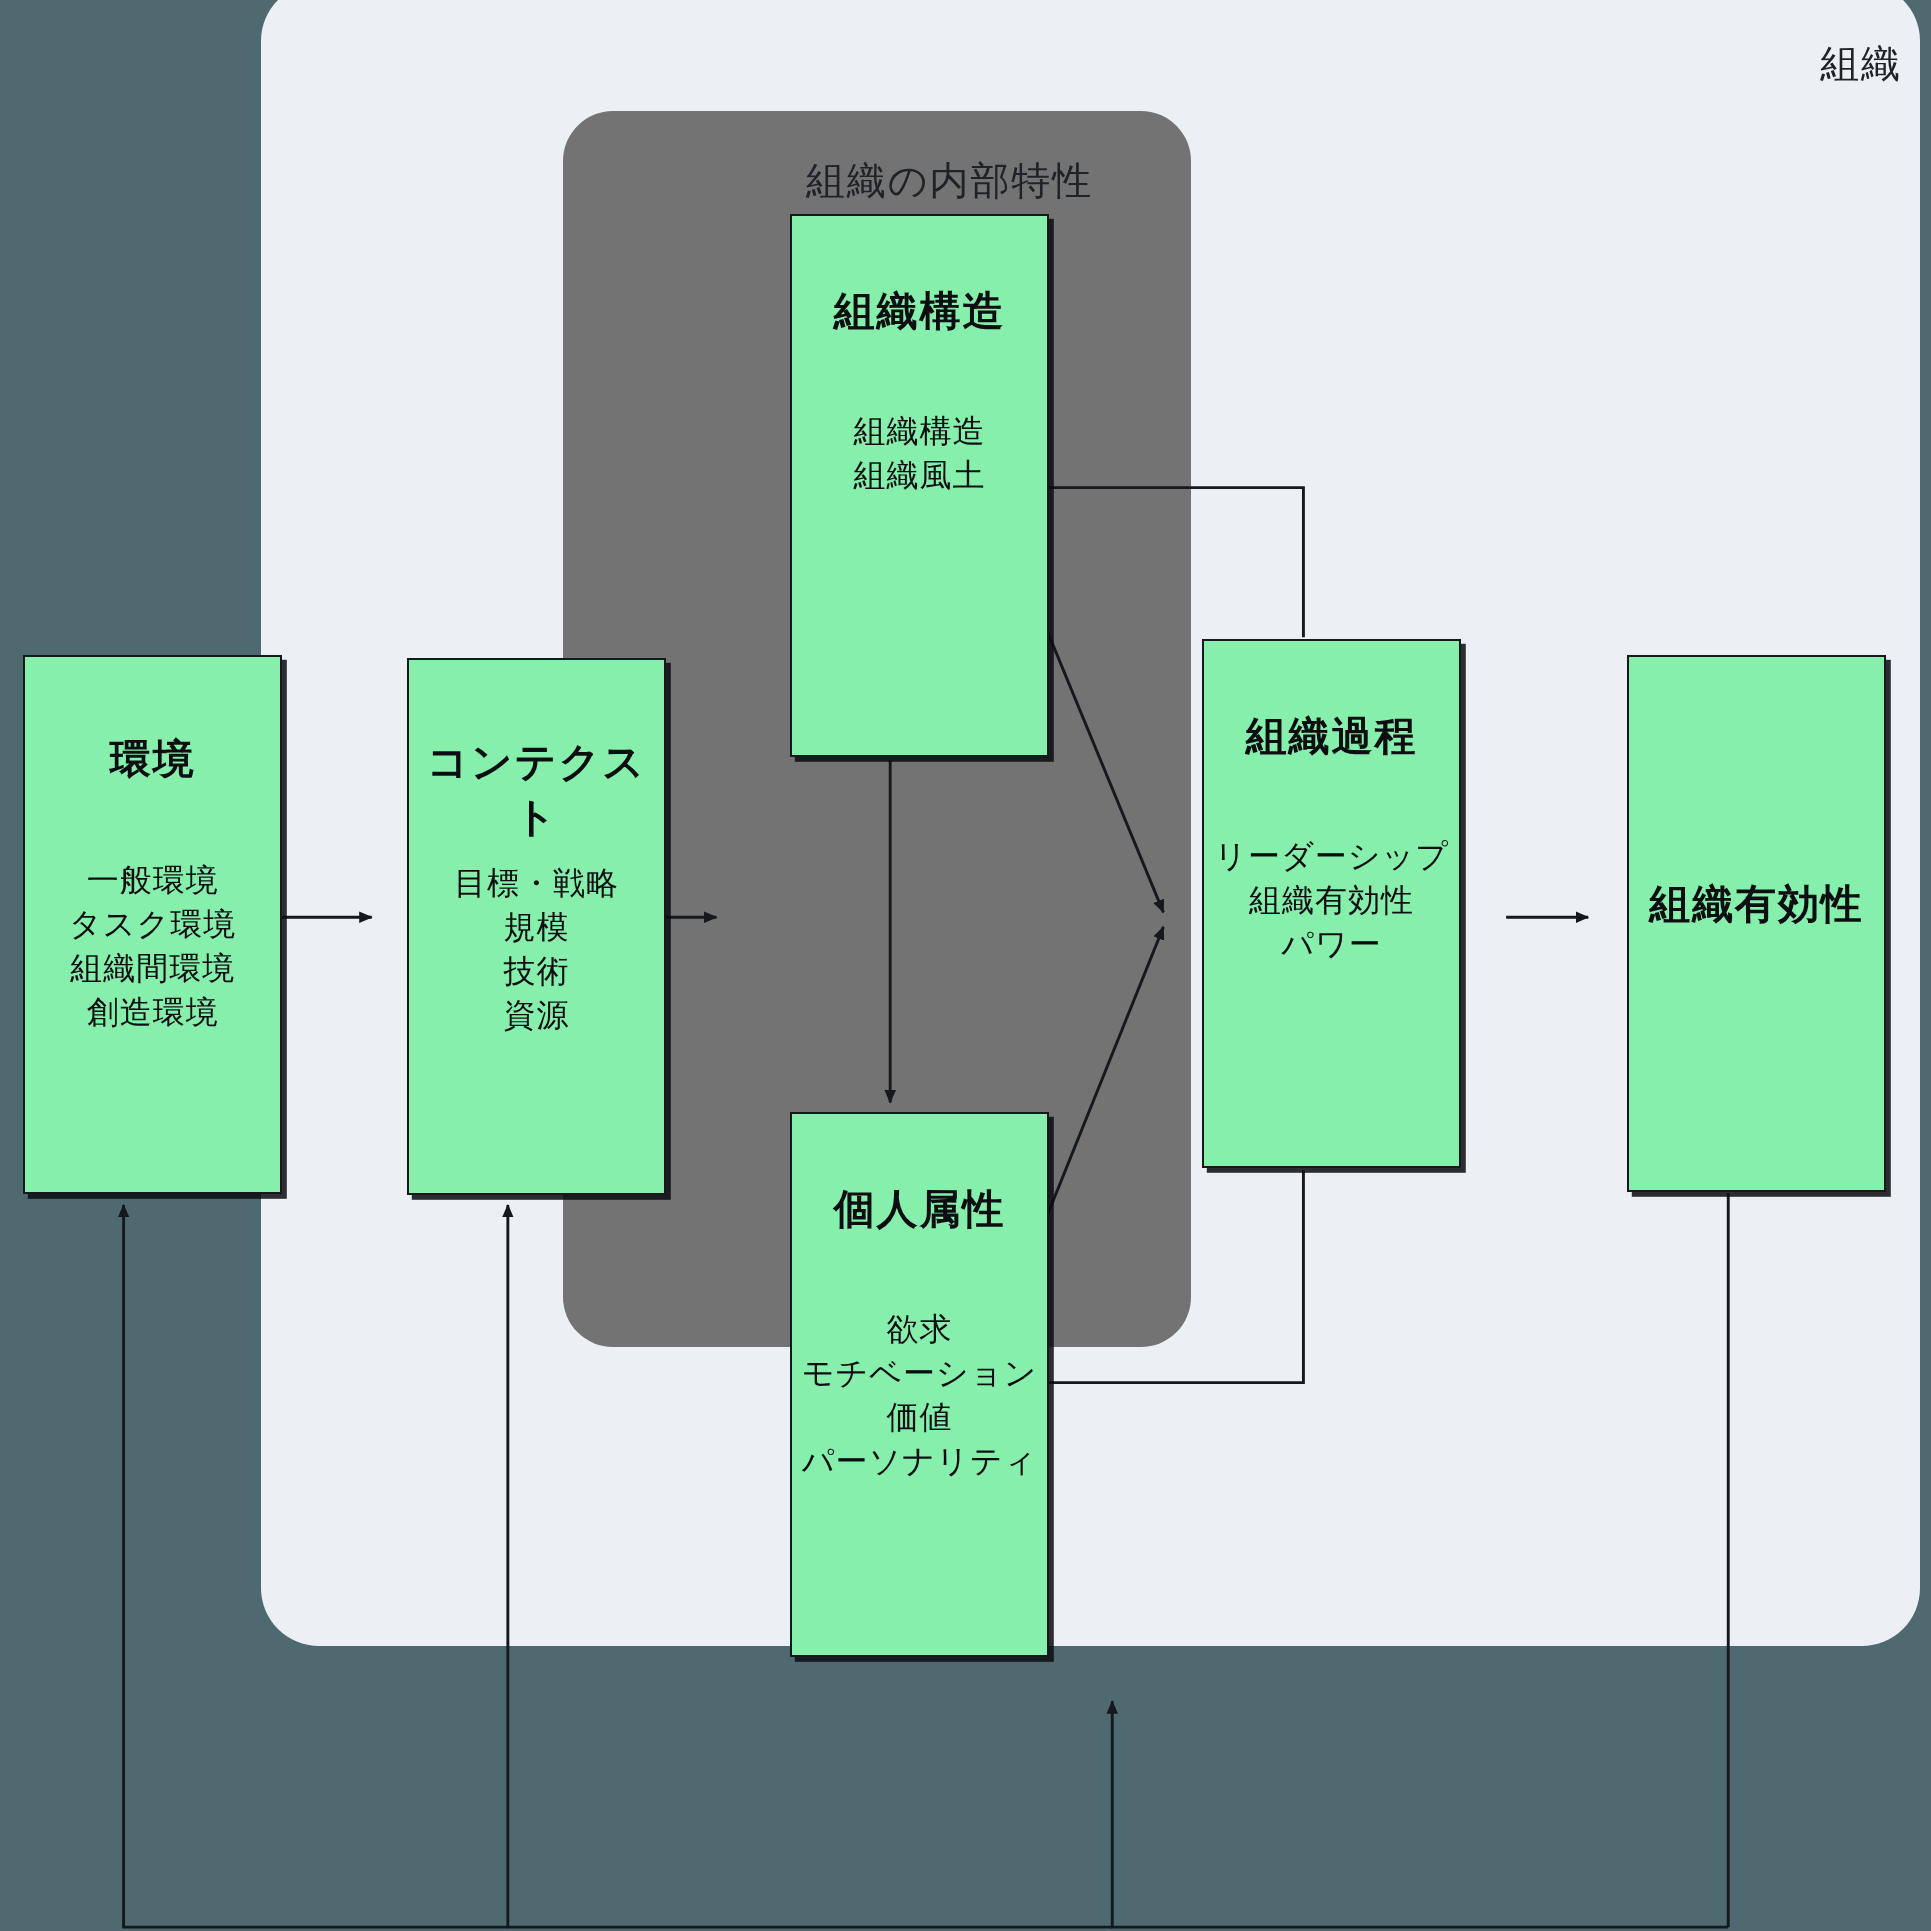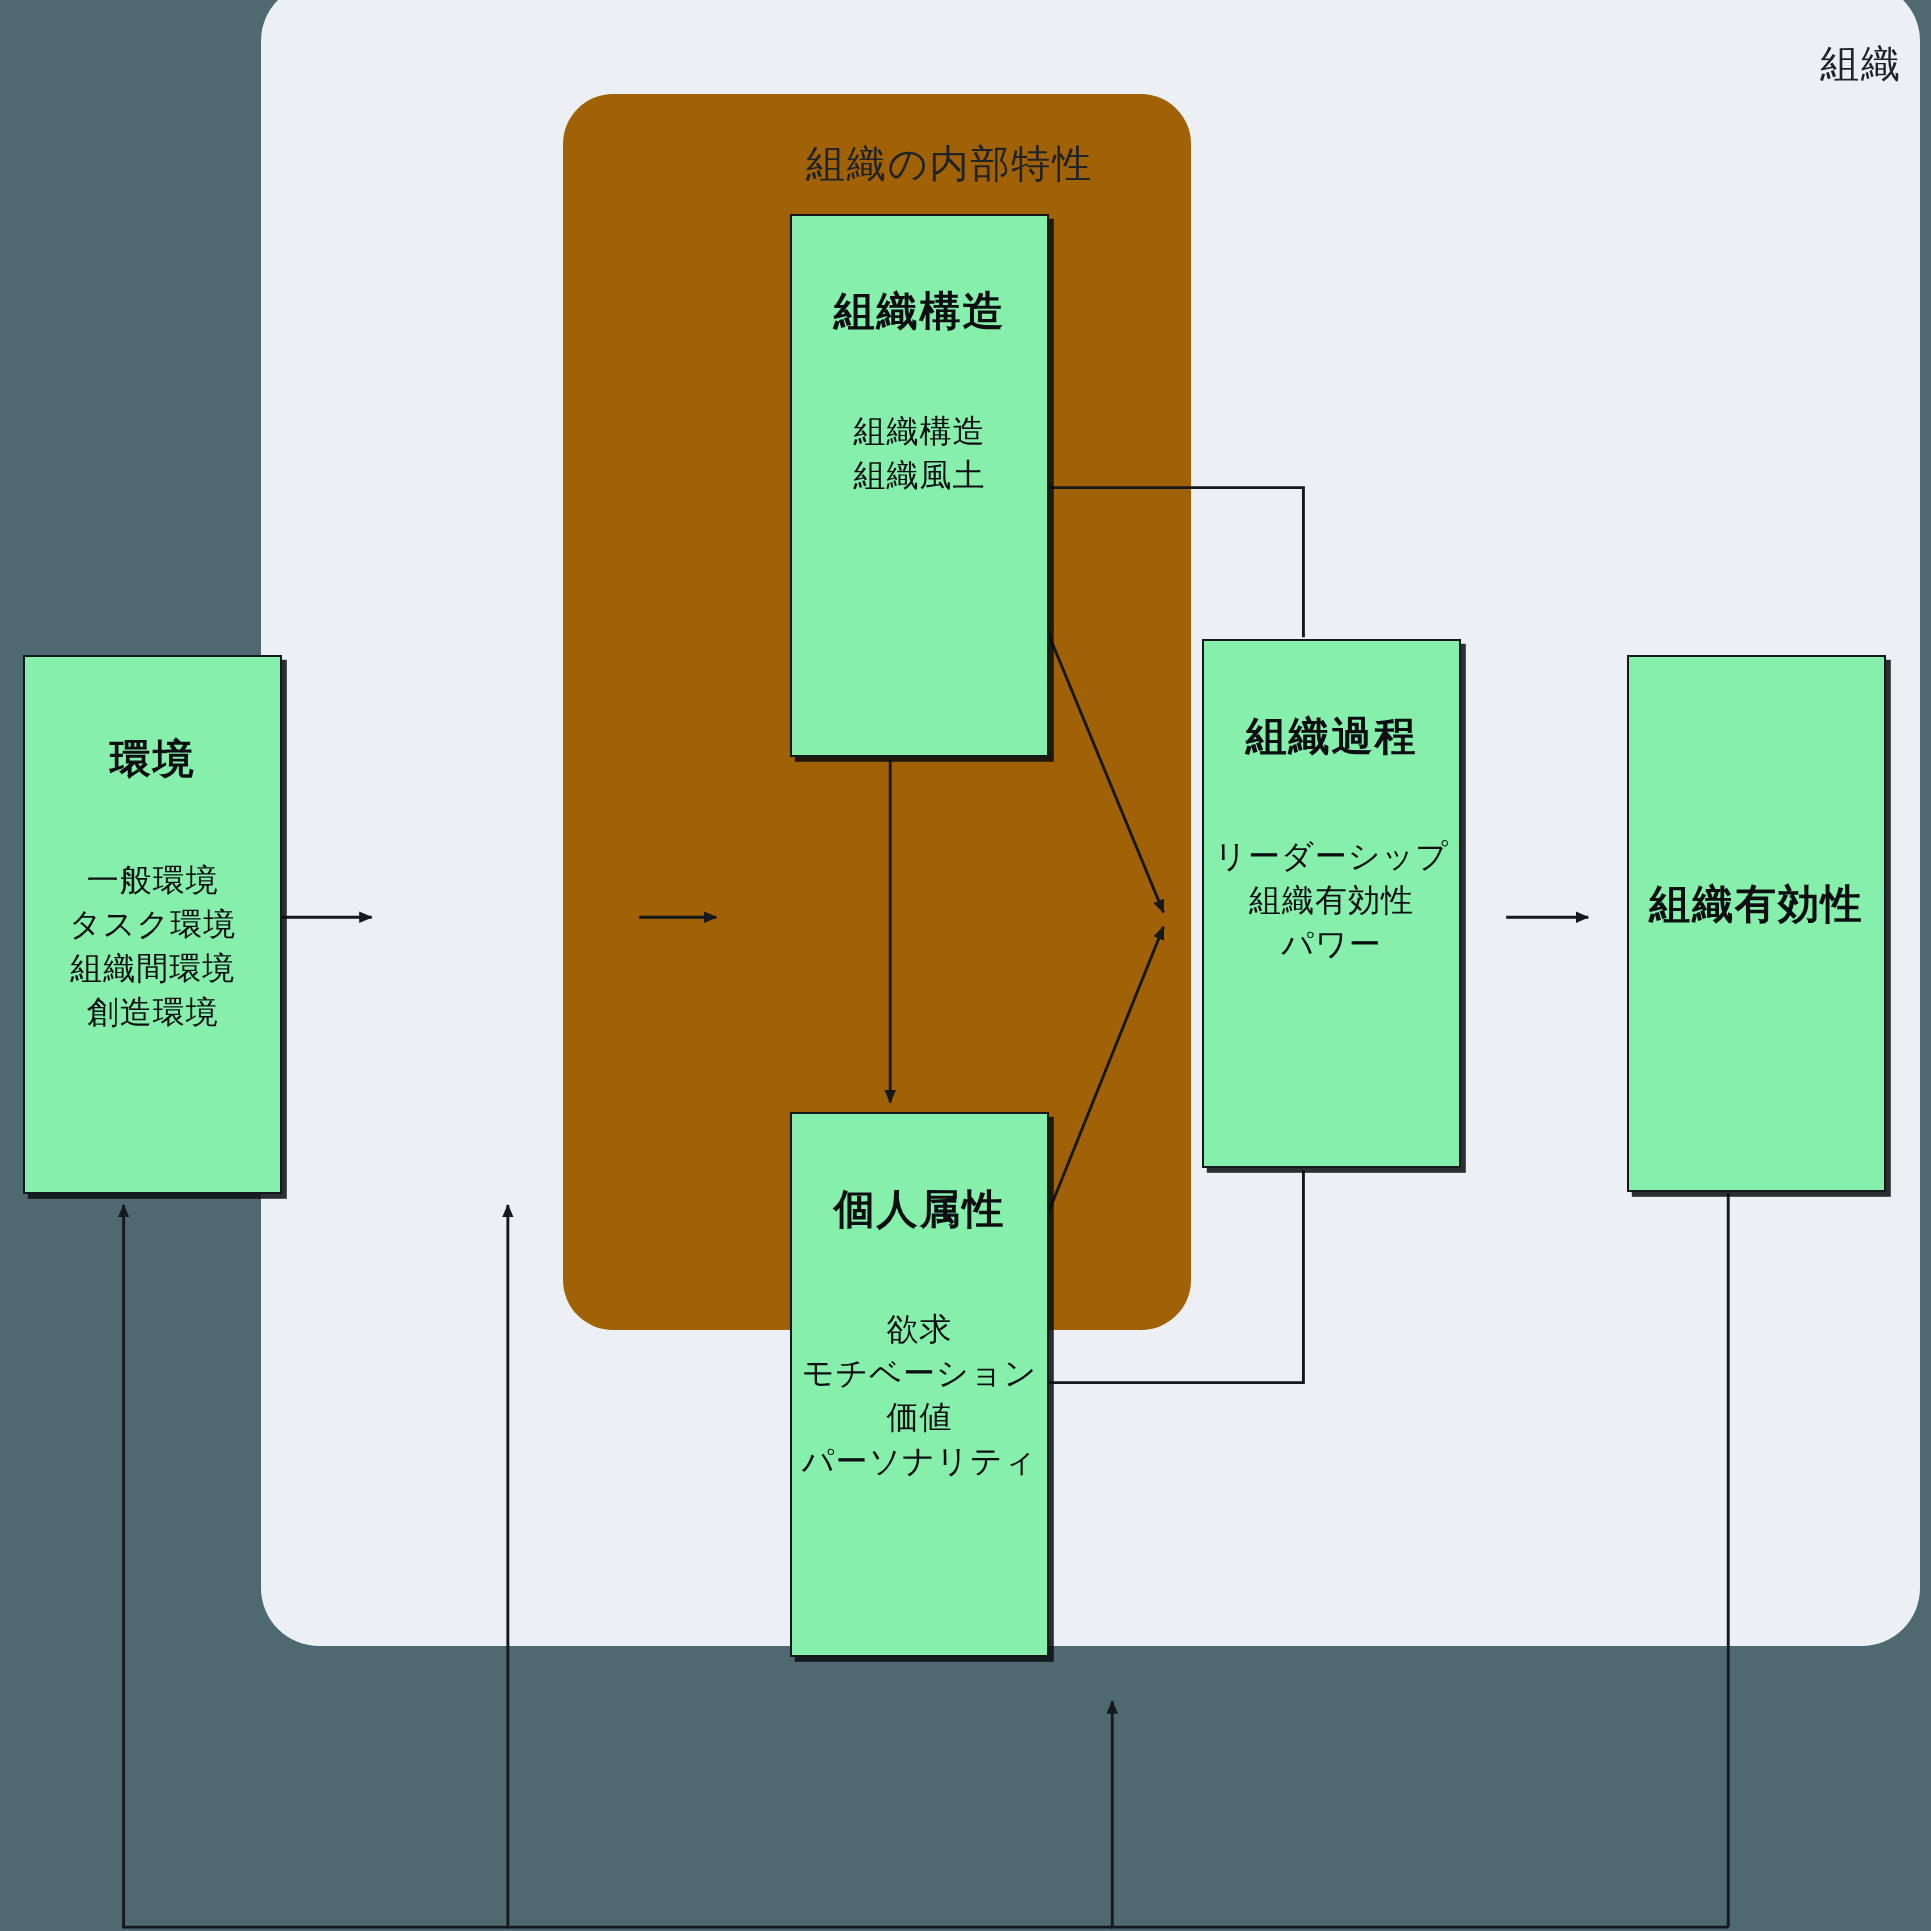--- a/index.html
+++ b/index.html
@@ -13,22 +13,22 @@
 
   .org-container{
     position:absolute;left:261px;top:-17.4px;width:1659px;height:1663px;
     background:#ecf0f4;border-radius:58px;
   }
   .org-label{
     position:absolute;right:29px;top:37px;
     font-size:39px;color:#1f2328;letter-spacing:1.9px;margin-left:44px;
   }
   .inner-container{
-    position:absolute;left:563px;top:94px;width:628px;height:1236px;
-    background:#a16207;border-radius:50px;
+    position:absolute;left:563px;top:111px;width:628px;height:1236px;
+    background:#737373;border-radius:50px;
   }
   .inner-label{
     position:absolute;left:0;top:43px;width:628px;
     text-align:center;padding-left:145px;box-sizing:border-box;
     font-size:39px;color:#1f2328;letter-spacing:1.9px;
   }
 
   .node{
     position:absolute;background:#86efac;
     border:2.9px solid #15181c;
@@ -121,20 +121,29 @@
   <div class="node" id="node-environment">
     <div class="title">環境</div>
     <div class="items">
         <div>一般環境</div>
         <div>タスク環境</div>
         <div>組織間環境</div>
         <div>創造環境</div>
       </div>
   </div>
 
+  <div class="node" id="node-context">
+    <div class="title">コンテクスト</div>
+    <div class="items">
+        <div>目標・戦略</div>
+        <div>規模</div>
+        <div>技術</div>
+        <div>資源</div>
+      </div>
+  </div>
 
   <div class="node" id="node-structure">
     <div class="title">組織構造</div>
     <div class="items">
         <div>組織構造</div>
         <div>組織風土</div>
       </div>
   </div>
 
   <div class="node" id="node-process">

